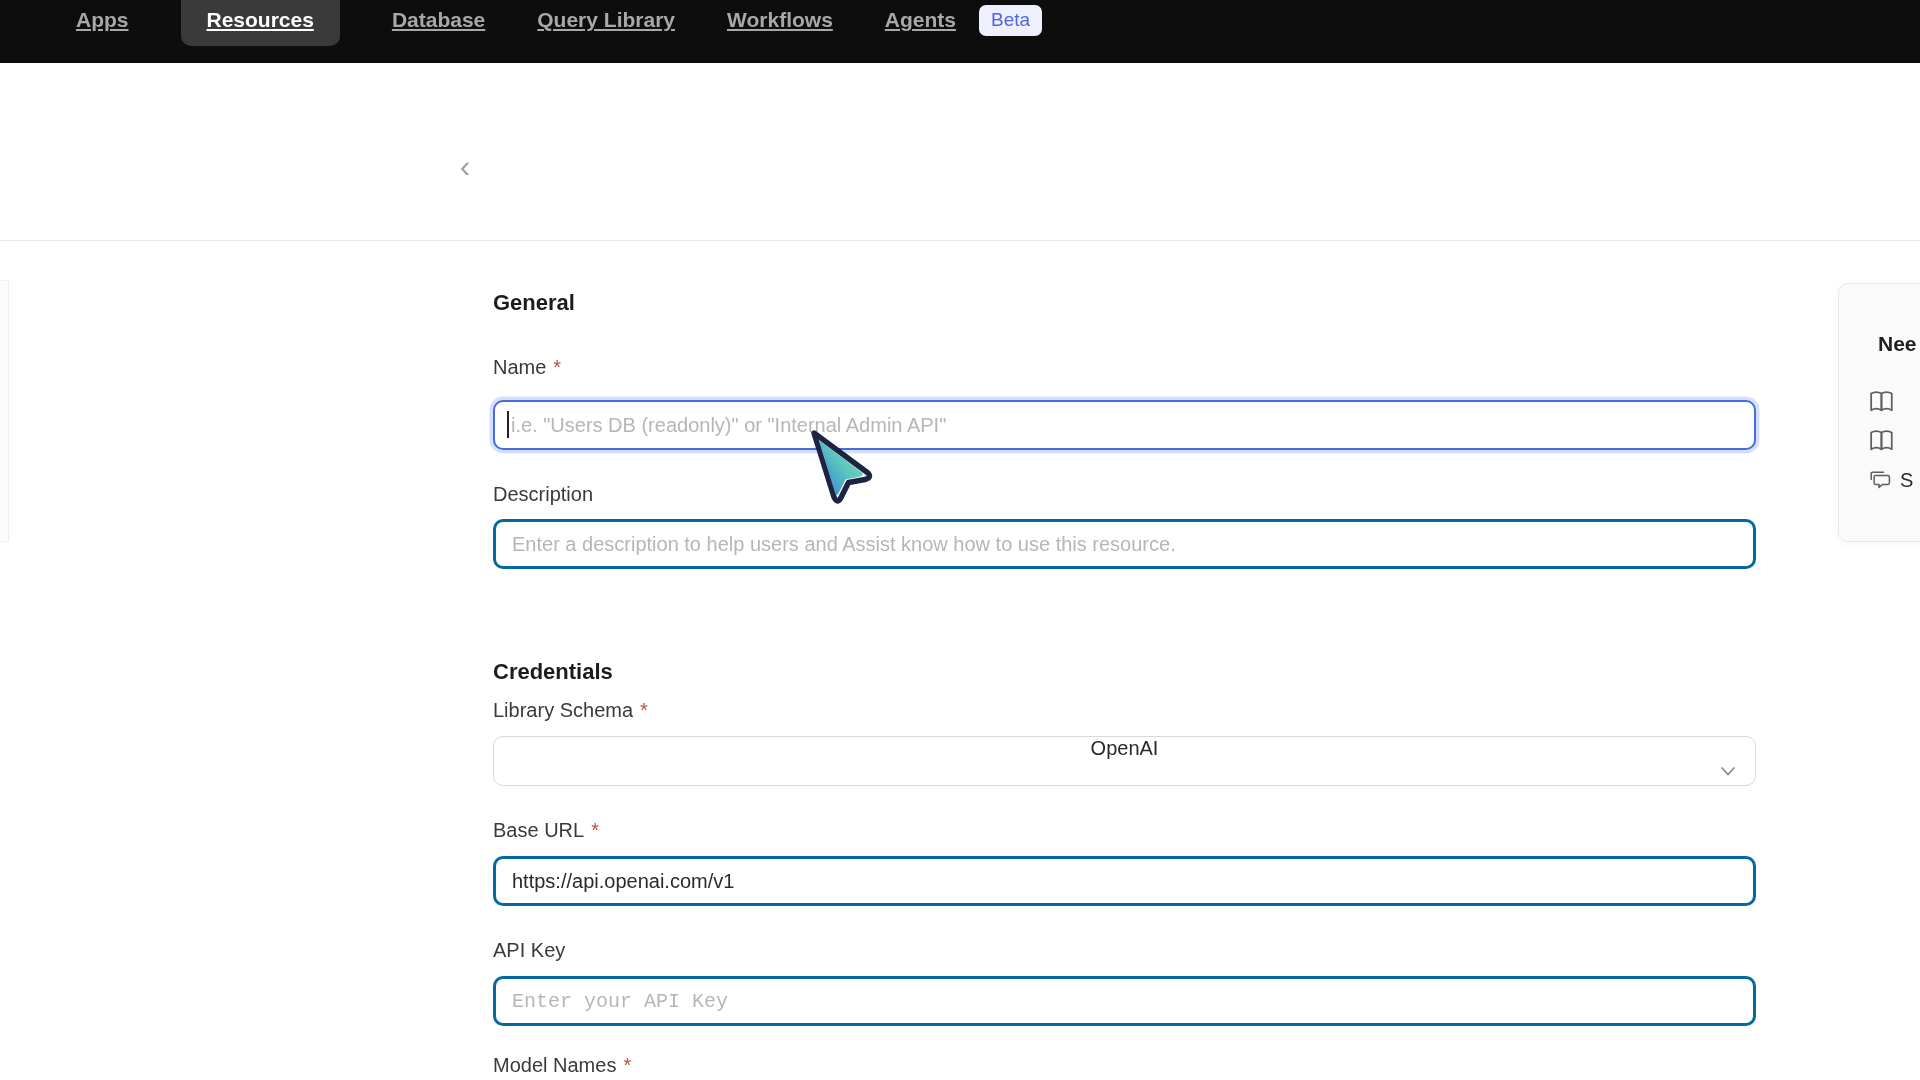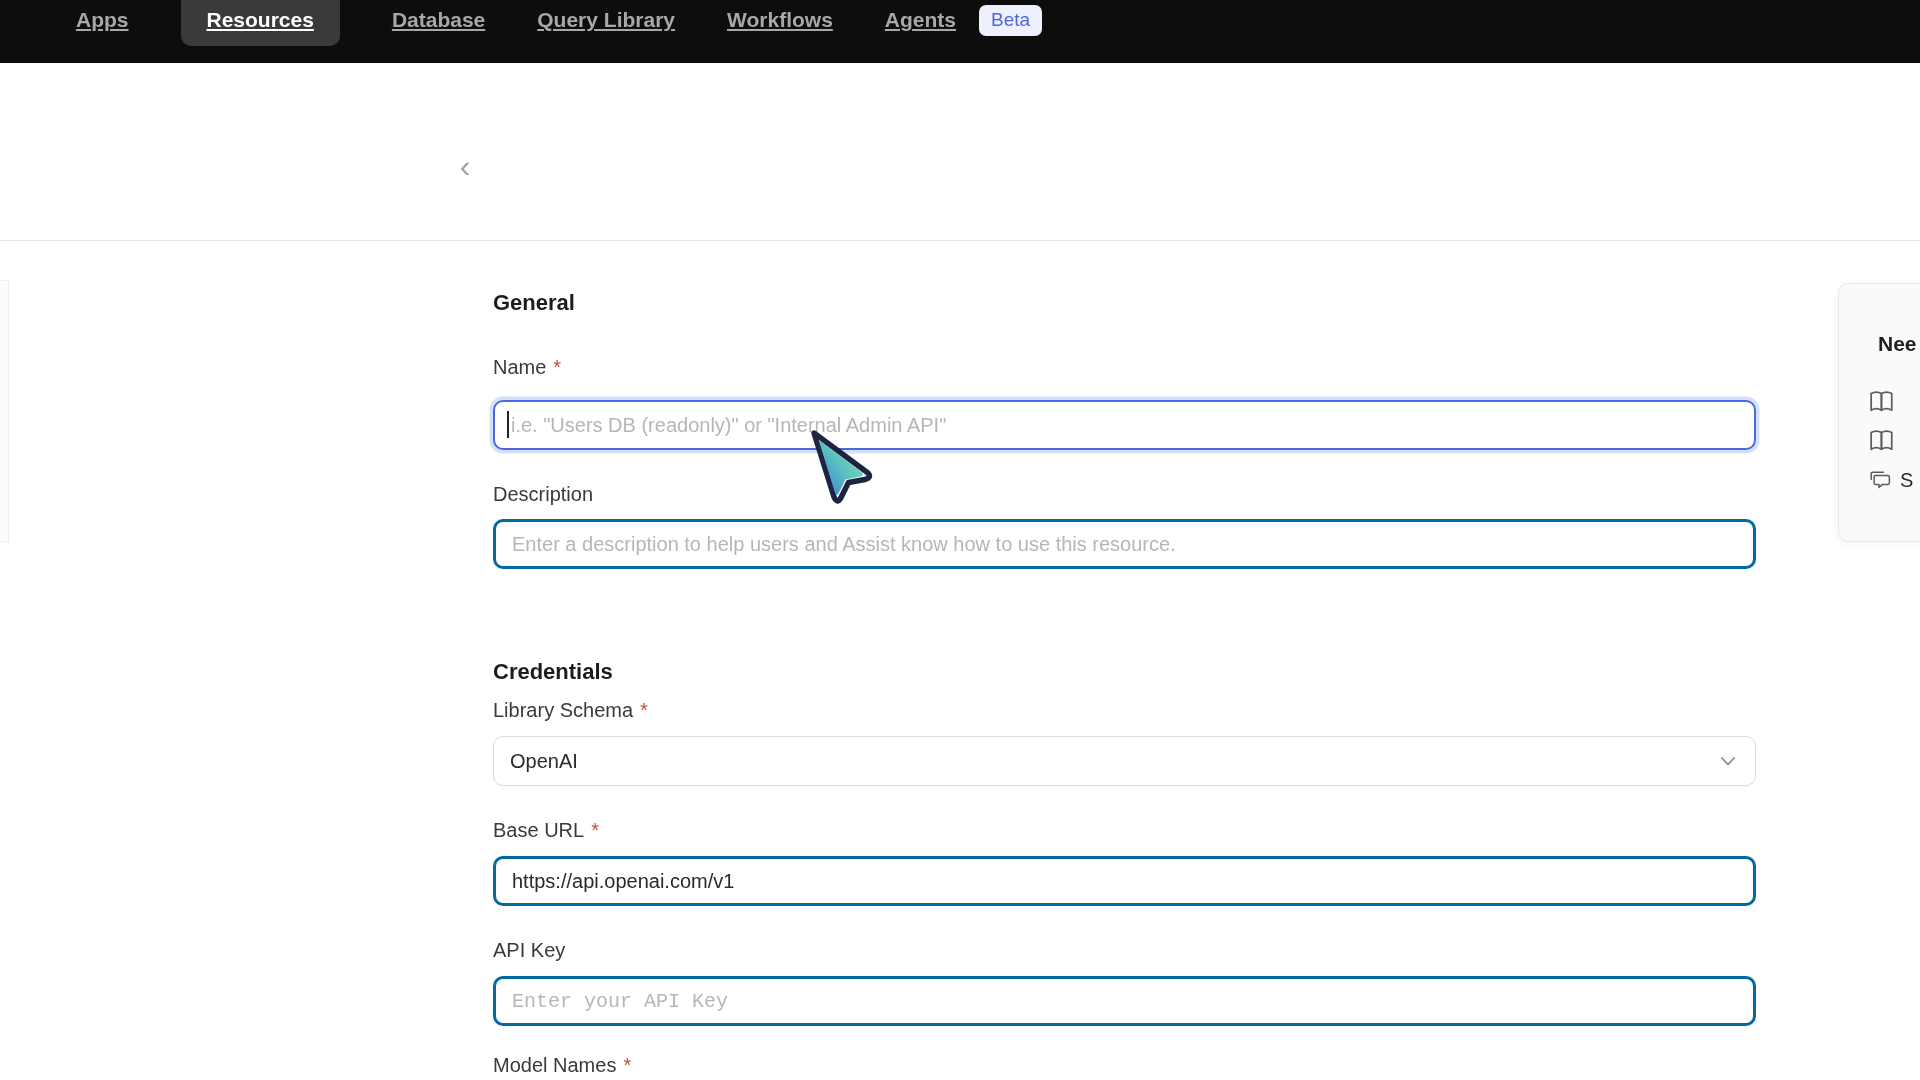--- a/index.html
+++ b/index.html
@@ -99,21 +99,21 @@
     </div>
 
     <div class="field-label" style="top:483px;">Description</div>
     <input class="text-input" style="top: 519px;" type="text" placeholder="Enter a description to help users and Assist know how to use this resource.">
 
     <h2 class="section-heading" style="top:632px;margin-top:27px;">Credentials</h2>
 
     <div class="field-label" style="top:699px;">
       <span>Library Schema</span><span class="req">*</span>
     </div>
-    <div class="select-box" style="top:736px;">
+    <div class="select-box" style="top:736px;flex-direction:column;">
       <span>OpenAI</span>
       <span class="chev">
         <svg width="22" height="22" viewBox="0 0 22 22" fill="none">
           <path d="M5 8 L11 14.5 L17 8" stroke="#8a8a8a" stroke-width="1.8" stroke-linecap="round" stroke-linejoin="round"></path>
         </svg>
       </span>
     </div>
 
     <div class="field-label" style="top:819px;">
       <span>Base URL</span><span class="req">*</span>

